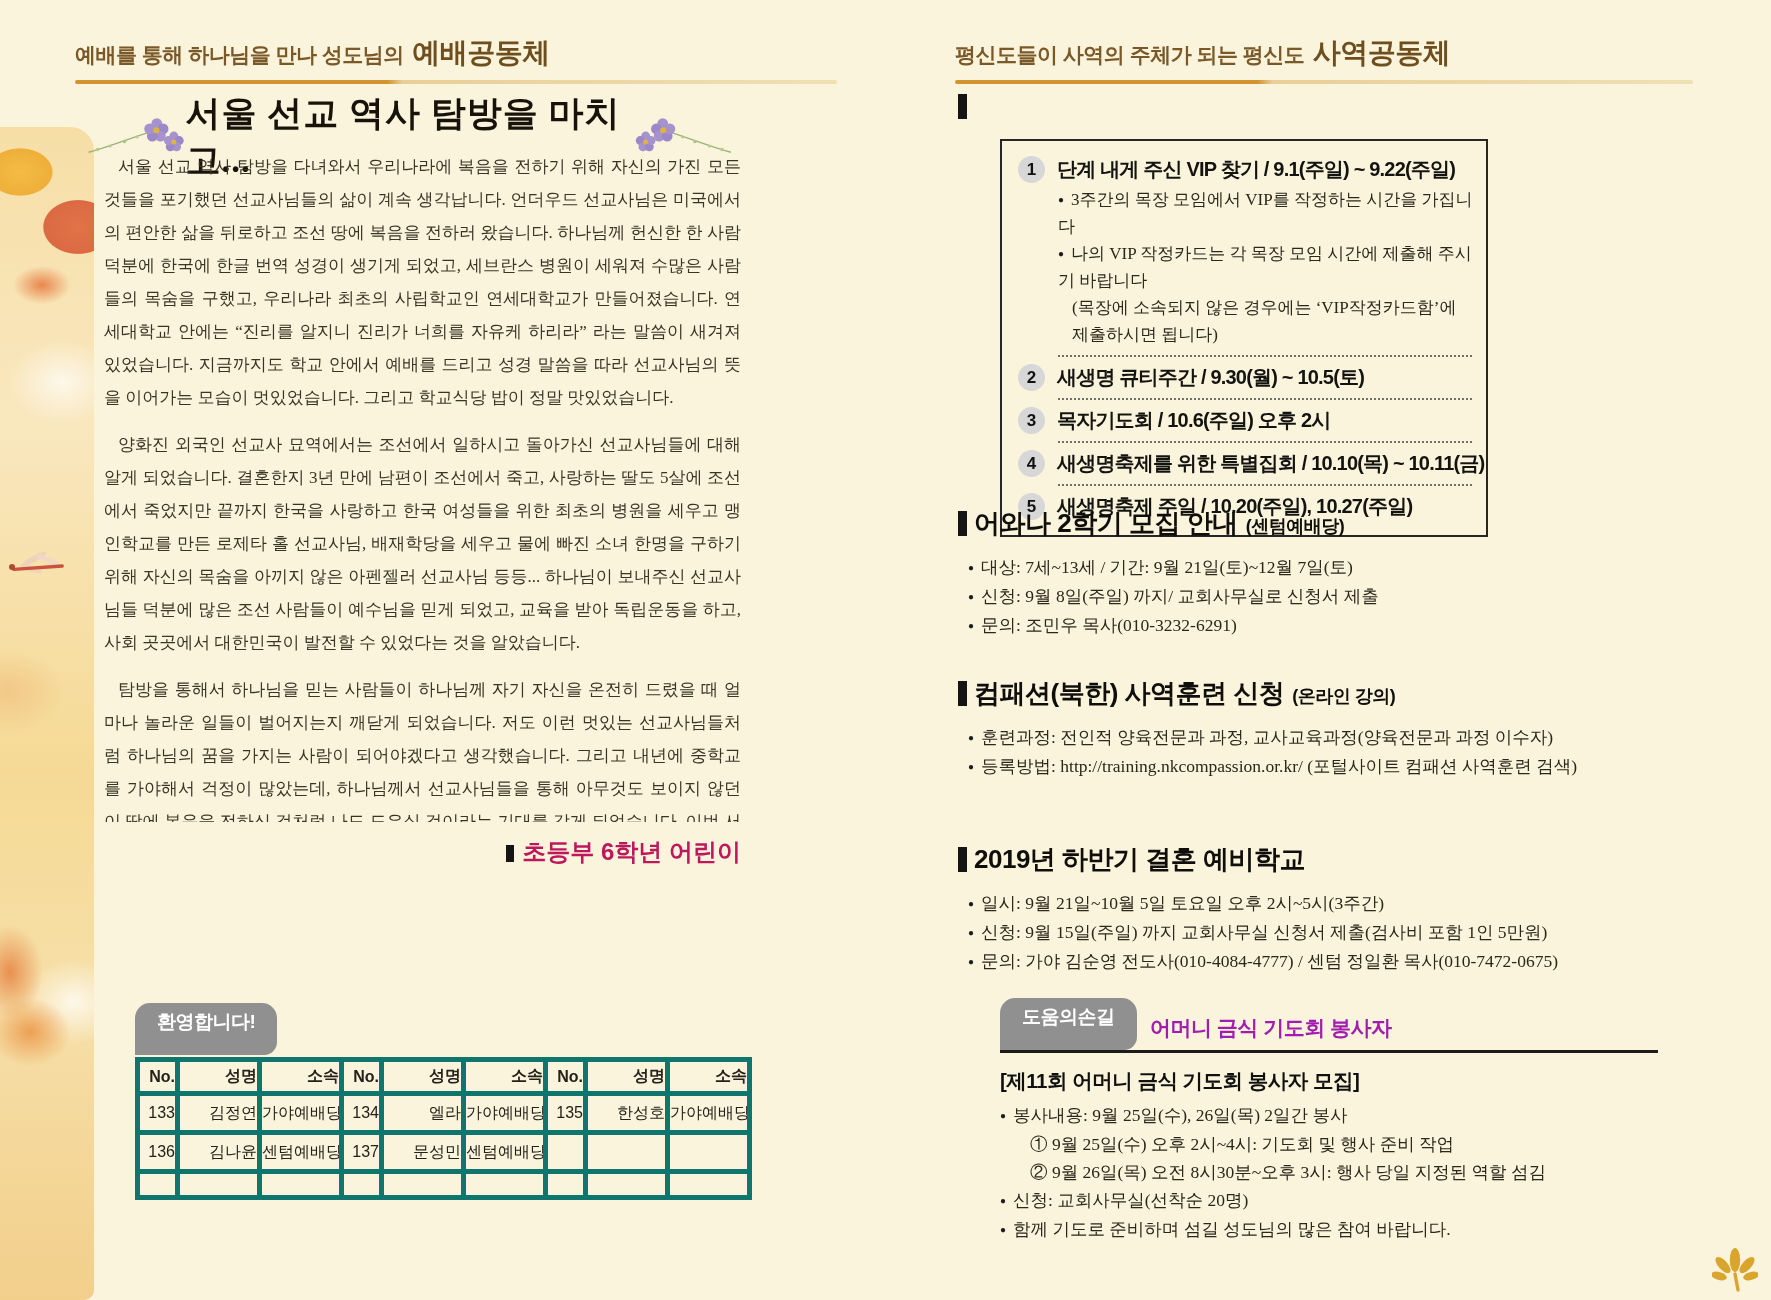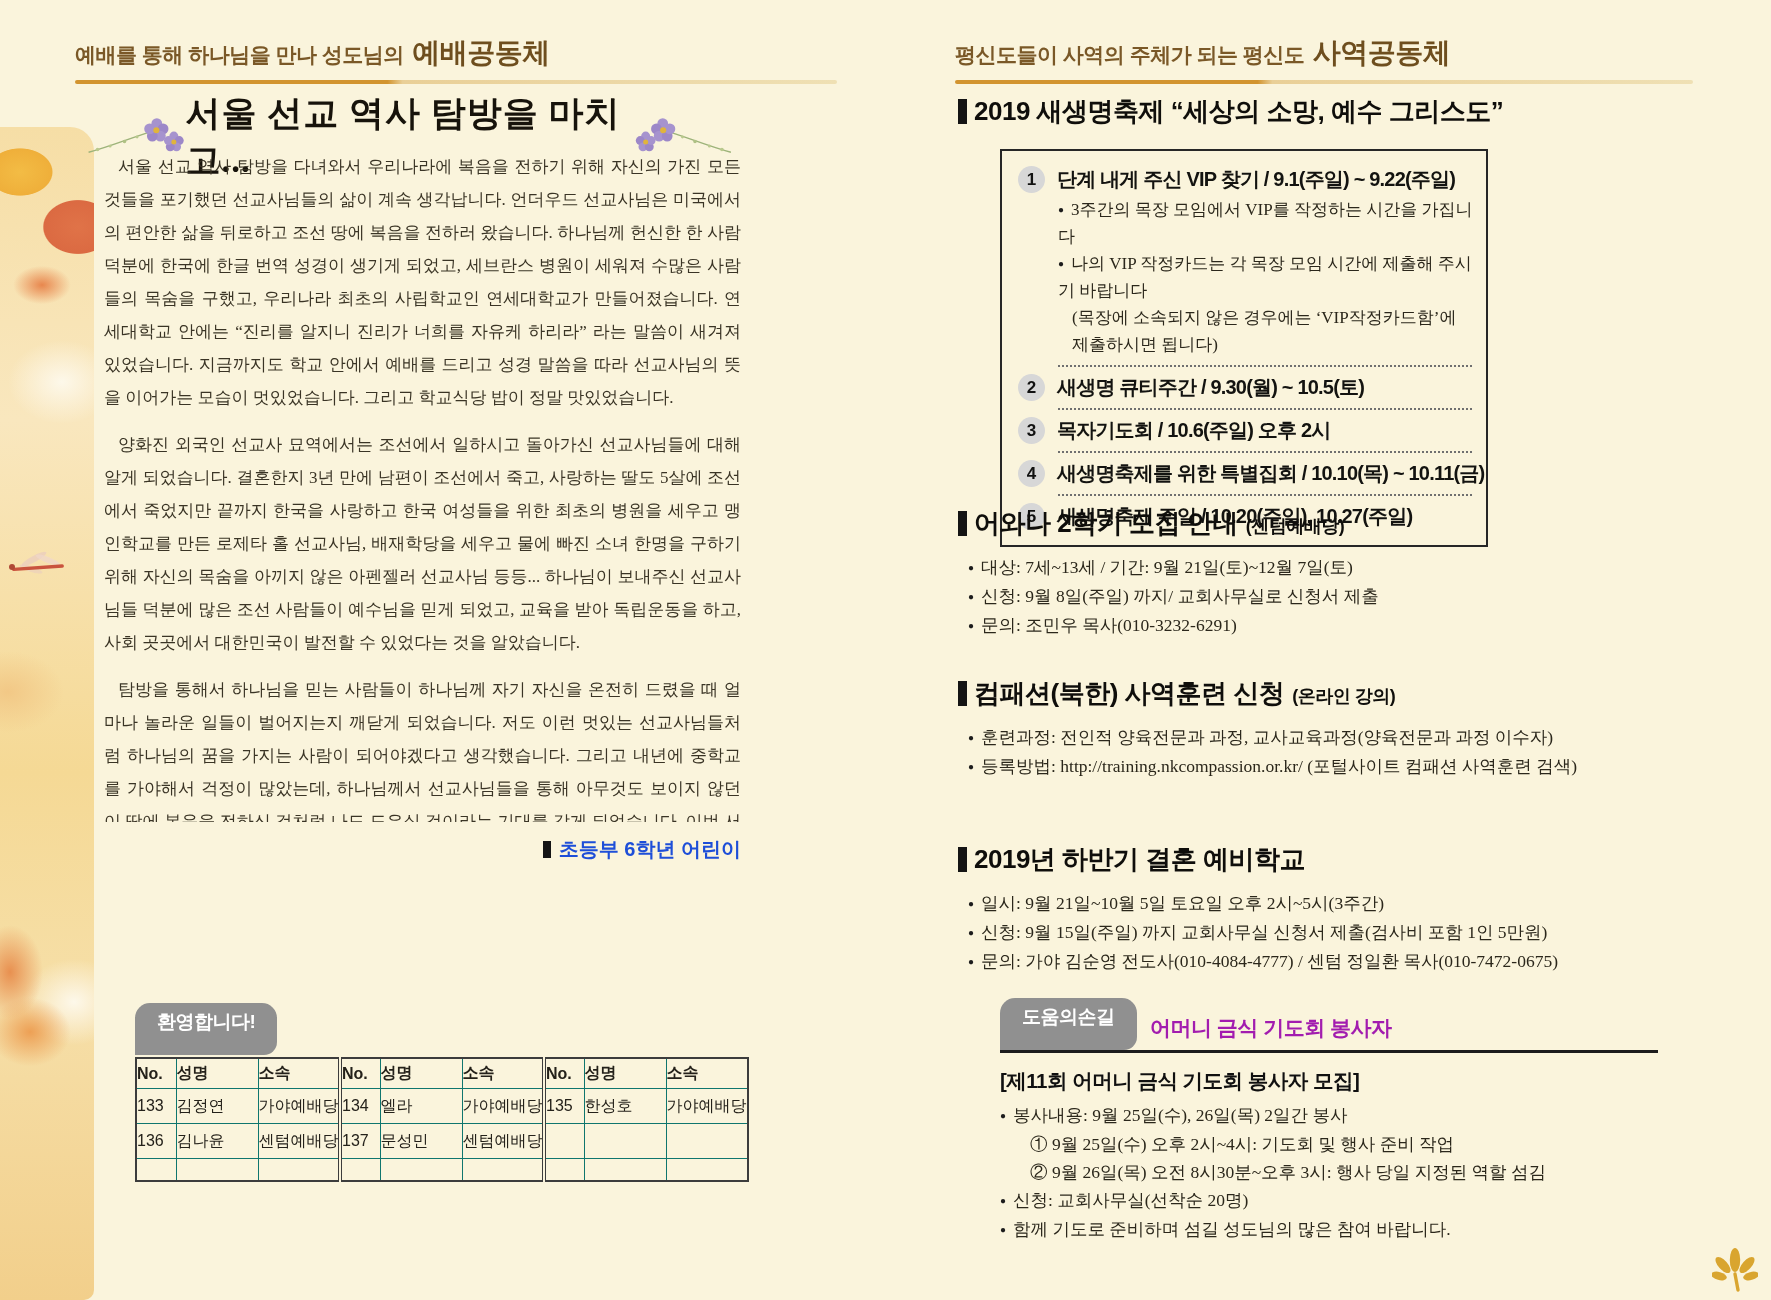--- a/index.html
+++ b/index.html
@@ -29,30 +29,30 @@
   .hdr-rule{height:4px;margin-top:8px;border-radius:2px;
     background:linear-gradient(90deg,#D2942F 0%,#D2942F 41%,#E9CF97 43%,#EFE0B4 100%);}
 
   
   .title-row{position:absolute;left:85px;top:90px;width:650px;display:flex;align-items:center;justify-content:space-between;}
   .article-title{font-family:"Liberation Serif","DejaVu Serif",serif;font-size:35px;font-weight:700;color:#17130B;margin:0;letter-spacing:1px;}
   .article{position:absolute;left:104px;top:150px;width:637px;height:672px;overflow:hidden;
            font-family:"Liberation Serif","DejaVu Serif",serif;font-size:17px;line-height:33px;
            color:#3A3425;text-align:justify;}
   .article p{margin:0 0 14px;text-indent:14px;}
-  .byline{position:absolute;left:104px;top:836px;width:637px;text-align:right;font-size:20px;font-weight:700;color:#1d4ed8;}
+  .byline{position:absolute;left:104px;top:836px;width:637px;text-align:right;font-size:24px;font-weight:700;color:#be185d;}
   .bar{display:inline-block;width:8px;height:17px;background:#141414;margin-right:8px;transform:translateY(2px);}
 
   
   .welcome{position:absolute;left:135px;top:1003px;width:614px;}
   .badge{display:inline-block;background:#909090;color:#FFFFFF;font-size:19px;font-weight:700;
          padding:6px 22px 20px;border-radius:15px 15px 13px 0;letter-spacing:-0.5px;}
   .welcome table{width:100%;border-collapse:collapse;table-layout:fixed;margin-top:2px;
                  border:2px solid #3C3C3C;background:transparent;font-size:16px;color:#24211a;}
-  .welcome th,.welcome td{border:1px solid #0f766e;text-align:left;padding:0;height:34px;font-weight:400;overflow:hidden;white-space:nowrap;}
+  .welcome th,.welcome td{border:5px solid #0f766e;text-align:right;padding:0;height:34px;font-weight:400;overflow:hidden;white-space:nowrap;}
   .welcome th{font-weight:700;height:29px;}
   .welcome .grp{border-left:4px double #3C3C3C;}
   .welcome tr.empty td{height:21px;}
 
   
   .section-title{display:flex;align-items:center;font-size:26px;font-weight:700;color:#0F0E0B;letter-spacing:-0.5px;margin:0;}
   .tbar{width:9px;height:25px;background:#141414;margin-right:7px;flex:none;}
   .sub{font-size:18px;font-weight:700;margin-left:8px;letter-spacing:-0.5px;transform:translateY(2px);}
 
   .festival{position:absolute;left:958px;top:94px;width:742px;}
@@ -227,21 +227,20 @@
 
   <header class="page-hdr right-h">
     <span class="hdr-small">평신도들이 사역의 주체가 되는 평신도</span>
     <span class="hdr-big">사역공동체</span>
     <div class="hdr-rule"></div>
   </header>
 
   <section class="festival">
     <h2 class="section-title">
       <span class="tbar"></span>
-      <span>2019 새생명축제 “세상의 소망, 예수 그리스도”</span>
     </h2>
     <div class="fest-box">
       <div class="step">
         <div class="step-line">
           <span class="ncirc">1</span>
           <span class="stitle">단계 내게 주신 VIP 찾기 / 9.1(주일) ~ 9.22(주일)</span>
         </div>
         <div class="step-bullets">
           <div class="blt">3주간의 목장 모임에서 VIP를 작정하는 시간을 가집니다</div>
           <div class="blt">나의 VIP 작정카드는 각 목장 모임 시간에 제출해 주시기 바랍니다</div>

